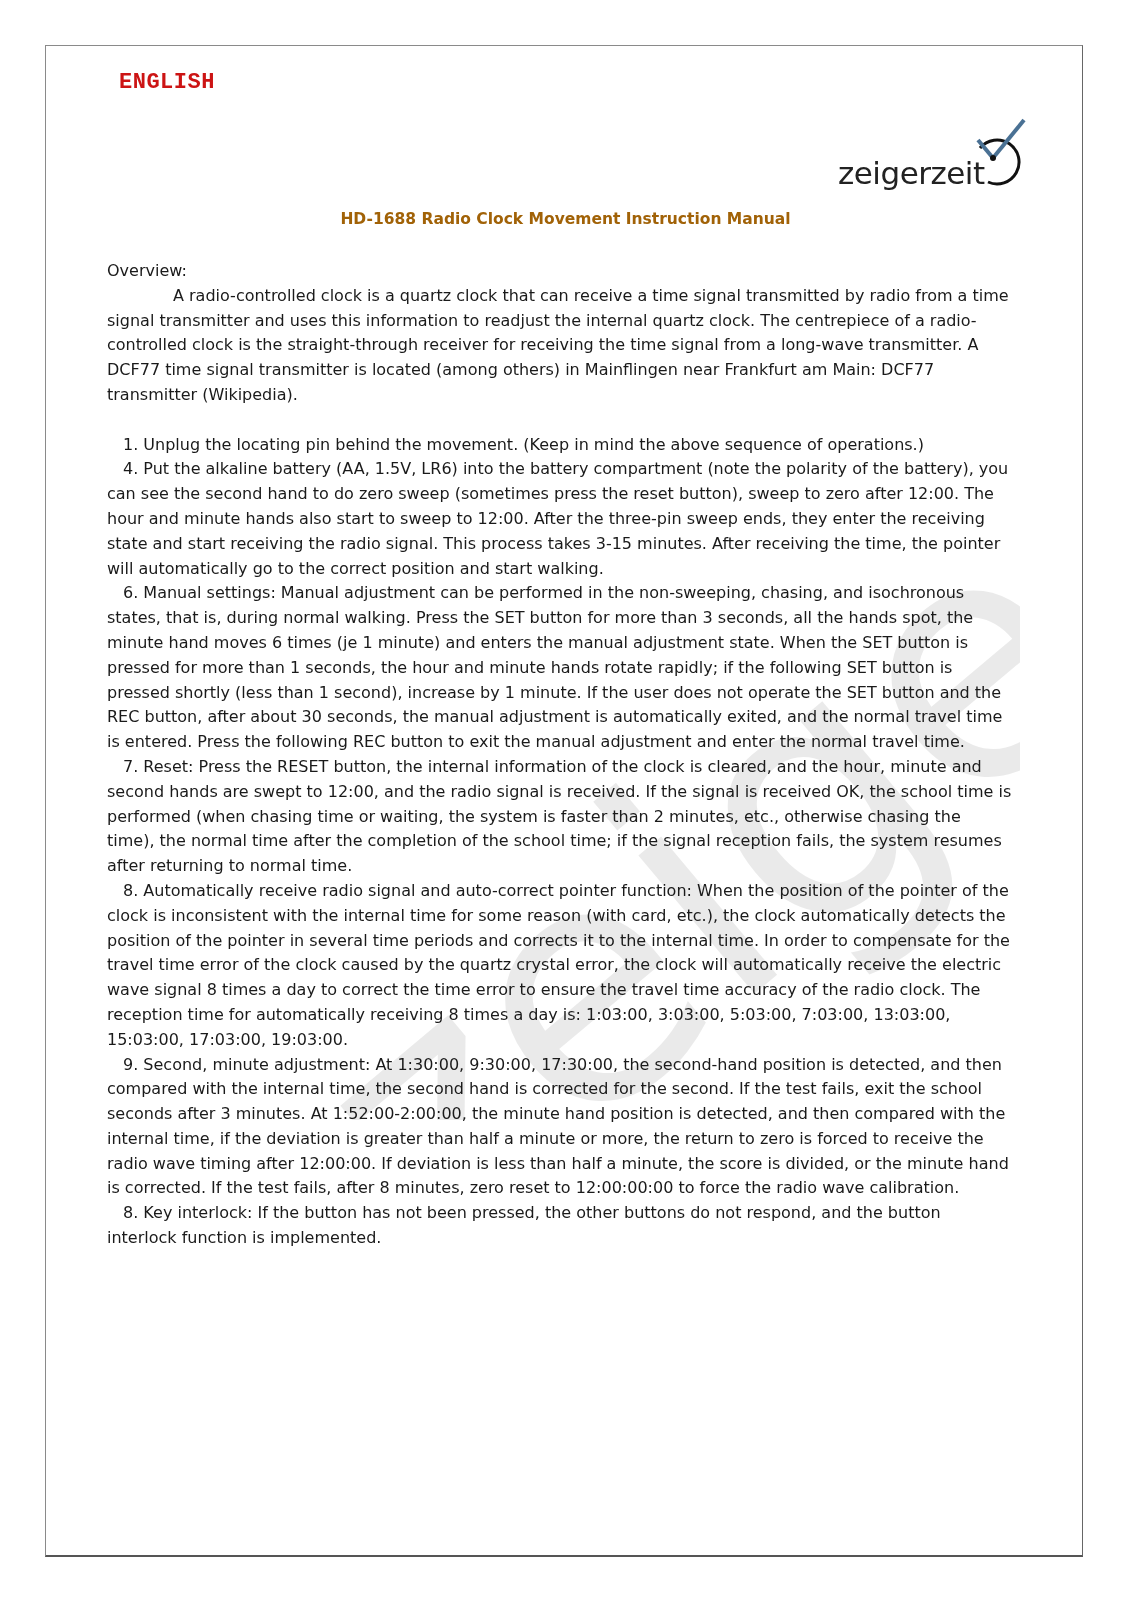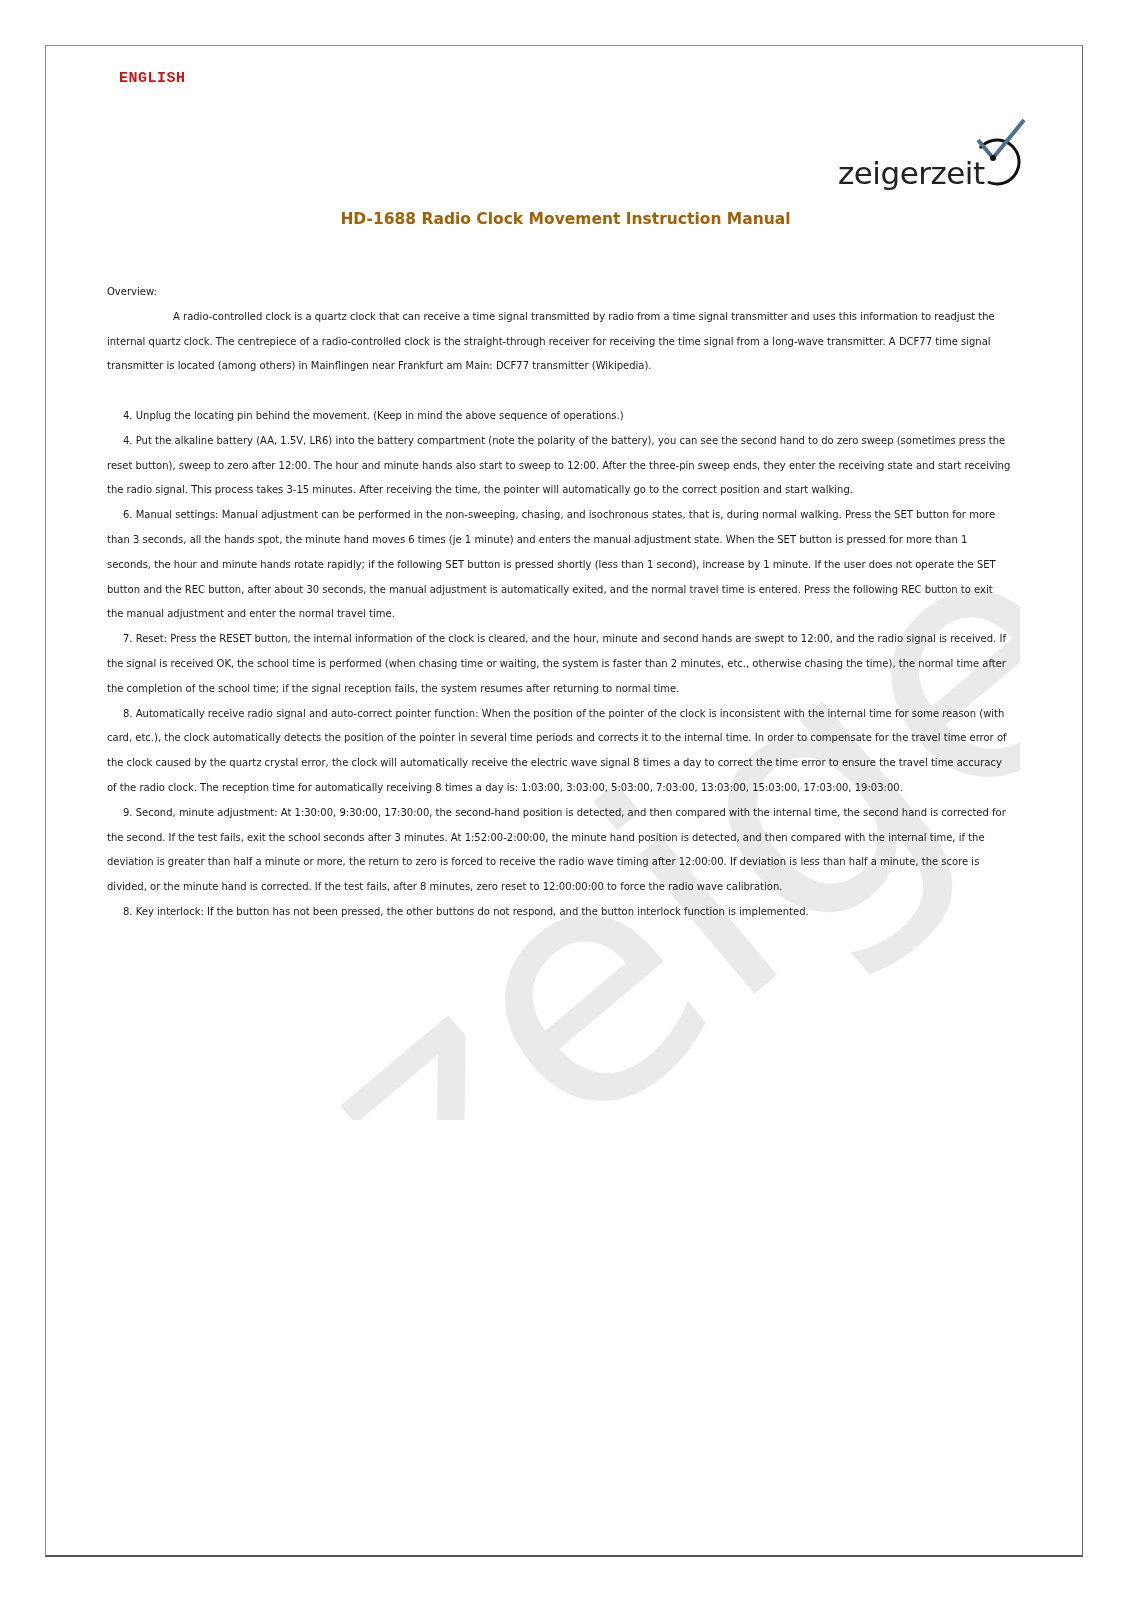--- a/index.html
+++ b/index.html
@@ -8,37 +8,37 @@
       position: absolute; left: 45px; top: 45px; width: 1038px; height: 1512px;
       border: 1px solid #8a8a8a; border-bottom: 2px solid #555; border-right: 1px solid #666;
       box-sizing: border-box; background: #fff;
     }
     .watermark {
       position: absolute; left: 120px; top: 420px; width: 900px; height: 700px;
       pointer-events: none; opacity: 0.08;
     }
     .lang {
       position: absolute; left: 119px; top: 70px;
-      font-family: "Liberation Mono", monospace; font-weight: bold; font-size: 15px;
+      font-family: "Liberation Mono", monospace; font-weight: bold; font-size: 22px;
       color: #cc1414; letter-spacing: 0.5px;
     }
     .logo { position: absolute; left: 838px; top: 118px; width: 190px; height: 80px; }
     .logo-text {
       position: absolute; left: 0; top: 37px;
       font-family: "DejaVu Sans", sans-serif; font-size: 31px; color: #222;
       letter-spacing: -0.5px;
     }
     .logo-mark { position: absolute; left: 130px; top: 0; width: 60px; height: 70px; }
     .title {
       position: absolute; left: 0; width: 1131px; top: 210px; text-align: center;
       font-family: "DejaVu Sans", sans-serif; font-weight: bold; font-size: 15.5px; color: #a16207;
     }
     .content {
-      position: absolute; left: 107px; top: 280px; width: 905px;
-      font-family: "DejaVu Sans", sans-serif; font-size: 10px; line-height: 24.8px; color: #1a1a1a;
+      position: absolute; left: 107px; top: 259px; width: 905px;
+      font-family: "DejaVu Sans", sans-serif; font-size: 16px; line-height: 24.8px; color: #1a1a1a;
     }
     .content p { margin: 0; }
     .overview-heading { }
     .overview-body { text-indent: 66px; margin-bottom: 24.8px !important; }
     .step { text-indent: 16px; }
   </style>
 </head>
 <body>
 
 <div class="page-frame"></div>
@@ -57,20 +57,20 @@
     <line x1="25" y1="40" x2="56" y2="2" stroke="#4a7194" stroke-width="4"></line>
     <circle cx="25" cy="40" r="3" fill="#111"></circle>
   </svg>
 </div>
 
 <div class="title">HD-1688 Radio Clock Movement Instruction Manual</div>
 
 <div class="content">
   <p class="overview-heading">Overview:</p>
   <p class="overview-body">A radio-controlled clock is a quartz clock that can receive a time signal transmitted by radio from a time signal transmitter and uses this information to readjust the internal quartz clock. The centrepiece of a radio-controlled clock is the straight-through receiver for receiving the time signal from a long-wave transmitter. A DCF77 time signal transmitter is located (among others) in Mainflingen near Frankfurt am Main: DCF77 transmitter (Wikipedia).</p>
-  <p class="step">4. Unplug the locating pin behind the movement. (Keep in mind the above sequence of operations.)</p>
+  <p class="step">1. Unplug the locating pin behind the movement. (Keep in mind the above sequence of operations.)</p>
   <p class="step">4. Put the alkaline battery (AA, 1.5V, LR6) into the battery compartment (note the polarity of the battery), you can see the second hand to do zero sweep (sometimes press the reset button), sweep to zero after 12:00. The hour and minute hands also start to sweep to 12:00. After the three-pin sweep ends, they enter the receiving state and start receiving the radio signal. This process takes 3-15 minutes. After receiving the time, the pointer will automatically go to the correct position and start walking.</p>
   <p class="step">6. Manual settings: Manual adjustment can be performed in the non-sweeping, chasing, and isochronous states, that is, during normal walking. Press the SET button for more than 3 seconds, all the hands spot, the minute hand moves 6 times (je 1 minute) and enters the manual adjustment state. When the SET button is pressed for more than 1 seconds, the hour and minute hands rotate rapidly; if the following SET button is pressed shortly (less than 1 second), increase by 1 minute. If the user does not operate the SET button and the REC button, after about 30 seconds, the manual adjustment is automatically exited, and the normal travel time is entered. Press the following REC button to exit the manual adjustment and enter the normal travel time.</p>
   <p class="step">7. Reset: Press the RESET button, the internal information of the clock is cleared, and the hour, minute and second hands are swept to 12:00, and the radio signal is received. If the signal is received OK, the school time is performed (when chasing time or waiting, the system is faster than 2 minutes, etc., otherwise chasing the time), the normal time after the completion of the school time; if the signal reception fails, the system resumes after returning to normal time.</p>
   <p class="step">8. Automatically receive radio signal and auto-correct pointer function: When the position of the pointer of the clock is inconsistent with the internal time for some reason (with card, etc.), the clock automatically detects the position of the pointer in several time periods and corrects it to the internal time. In order to compensate for the travel time error of the clock caused by the quartz crystal error, the clock will automatically receive the electric wave signal 8 times a day to correct the time error to ensure the travel time accuracy of the radio clock. The reception time for automatically receiving 8 times a day is: 1:03:00, 3:03:00, 5:03:00, 7:03:00, 13:03:00, 15:03:00, 17:03:00, 19:03:00.</p>
   <p class="step">9. Second, minute adjustment: At 1:30:00, 9:30:00, 17:30:00, the second-hand position is detected, and then compared with the internal time, the second hand is corrected for the second. If the test fails, exit the school seconds after 3 minutes. At 1:52:00-2:00:00, the minute hand position is detected, and then compared with the internal time, if the deviation is greater than half a minute or more, the return to zero is forced to receive the radio wave timing after 12:00:00. If deviation is less than half a minute, the score is divided, or the minute hand is corrected. If the test fails, after 8 minutes, zero reset to 12:00:00:00 to force the radio wave calibration.</p>
   <p class="step">8. Key interlock: If the button has not been pressed, the other buttons do not respond, and the button interlock function is implemented.</p>
 </div>
 
 </body></html>

